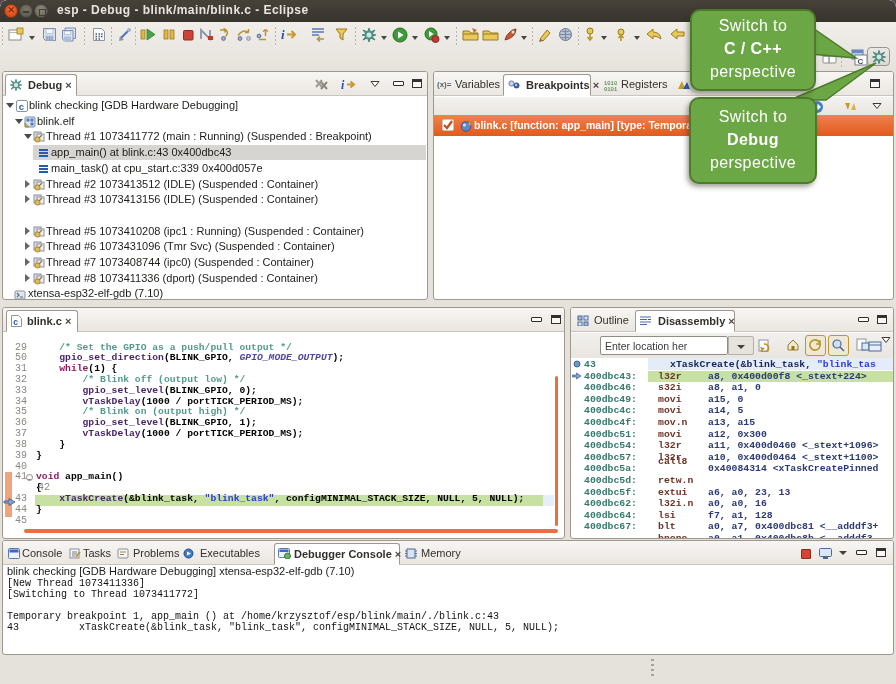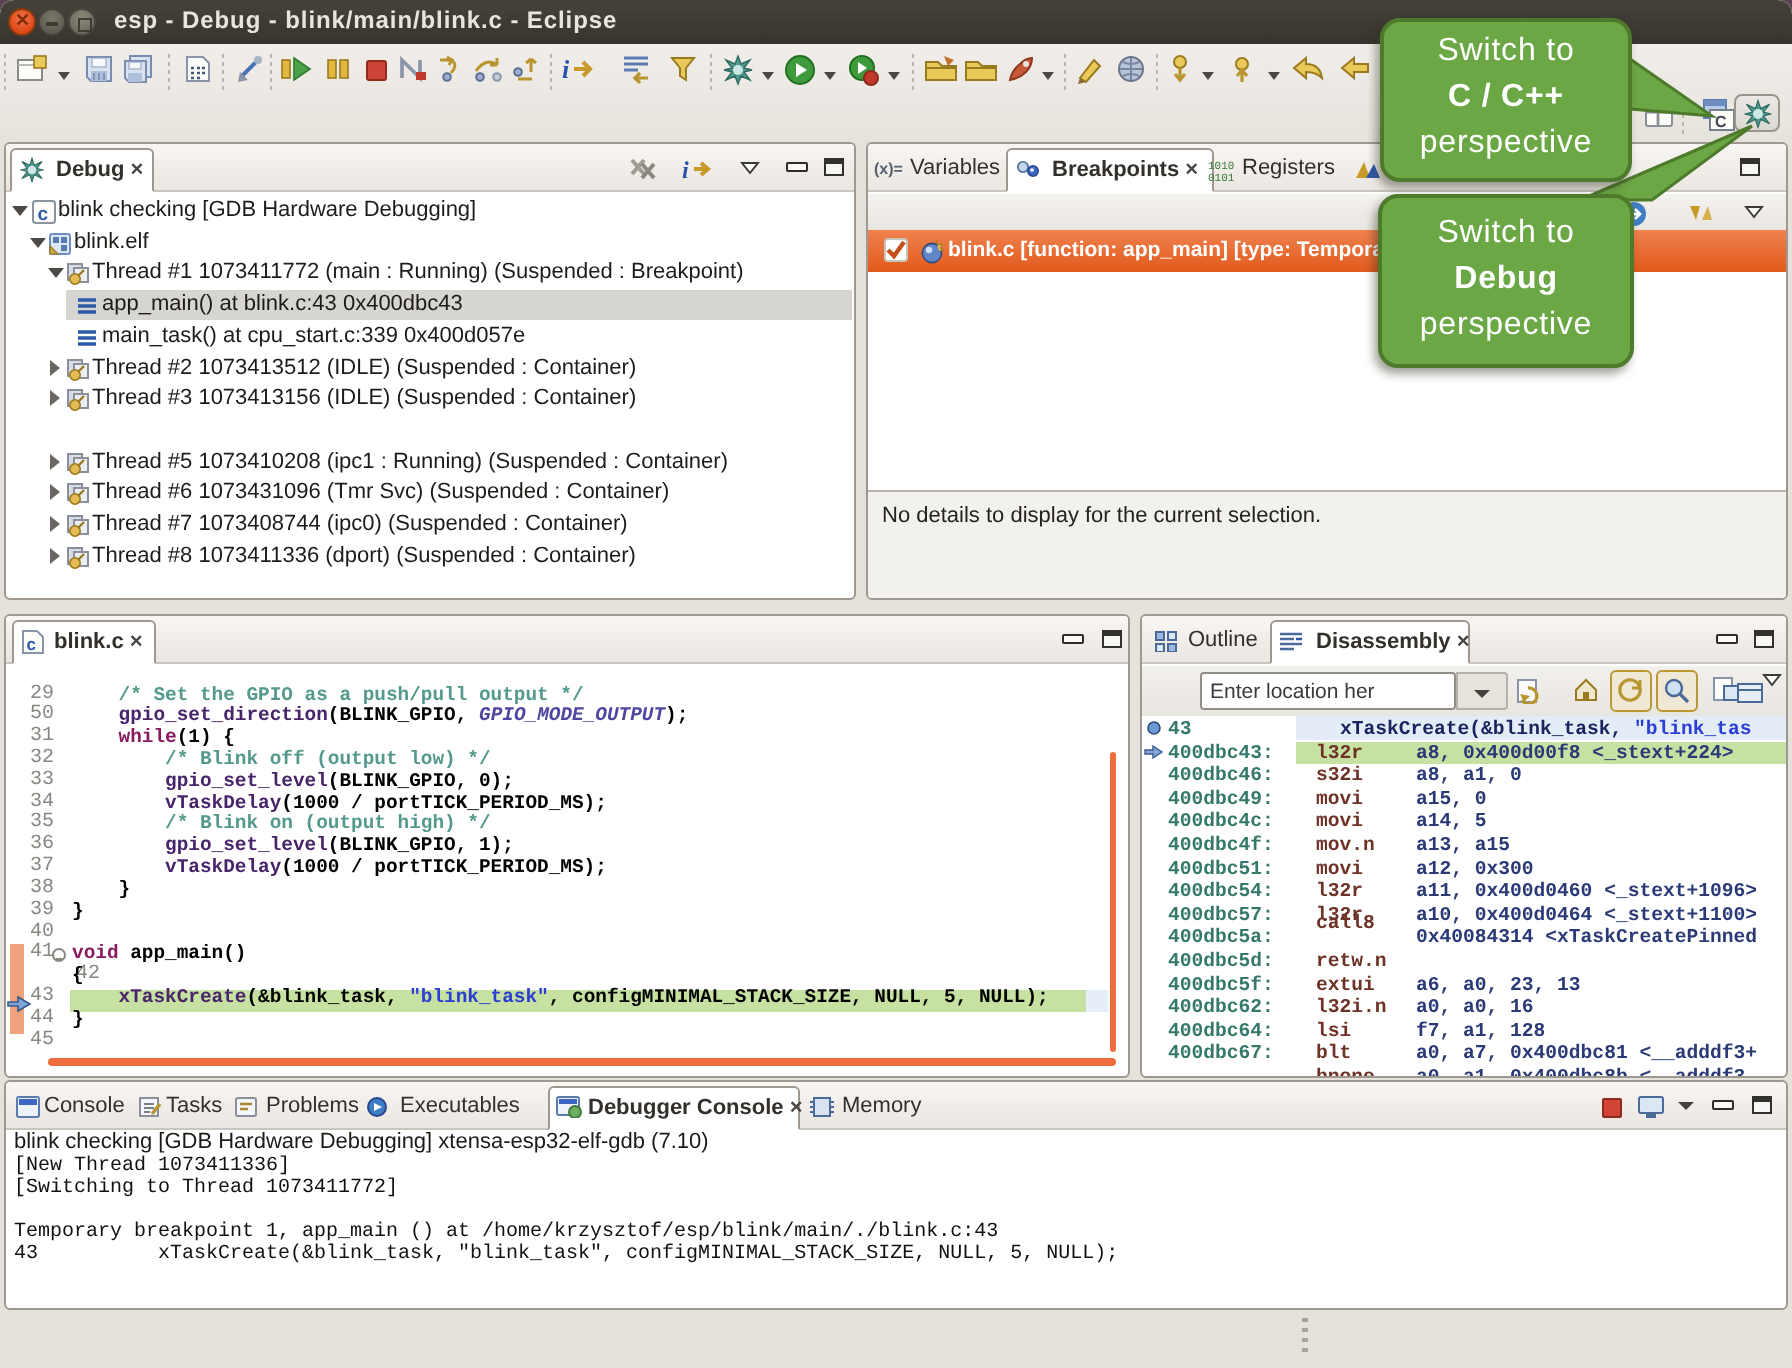--- a/index.html
+++ b/index.html
@@ -352,28 +352,36 @@
       <div class="trow" style="top:175.7px;">
           <div class="arrow-c" style="left:22px;"></div>
         <svg class="icon" style="left:30px;top:2px;" width="13" height="12">
             <rect x="1" y="1" width="7" height="8" fill="#d8dce4" stroke="#8b8f99"></rect>
             <rect x="4" y="3" width="7" height="7" fill="#eceff4" stroke="#8b8f99"></rect>
             <circle cx="4.5" cy="8.5" r="2.6" fill="#e3bc55" stroke="#9a7a1e" stroke-width="0.8"></circle>
             <path d="M6 7 L9 4" stroke="#9a7a1e" stroke-width="1.2"></path>
           </svg>
         <span class="txt" style="left:43px;">Thread #8 1073411336 (dport) (Suspended : Container)</span>
         </div>
+      <div class="trow" style="top:191.4px;">
+        <svg class="icon" style="left:11px;top:2px;" width="12" height="12">
+            <rect x="1" y="3" width="10" height="8" rx="1" fill="#e4e6ea" stroke="#8b8f99"></rect>
+            <path d="M3 5 L5 7 L3 9" stroke="#4a6a9a" stroke-width="1.2" fill="none"></path>
+            <path d="M6 9 H9" stroke="#4a6a9a" stroke-width="1.2"></path>
+          </svg>
+        <span class="txt" style="left:25px;">xtensa-esp32-elf-gdb (7.10)</span>
+        </div>
     </div>
   </div>
 
   <div class="panel" id="breakpoints">
     <div class="tabstrip">
       <div class="tab" style="left:1px; width:66px; padding-left:20px;">Variables</div>
       <span style="position:absolute; left:3px; top:8px; font-size:8px; font-weight:bold; color:#55606e;">(x)=</span>
-      <div class="tab active" style="left:69px; width:104px;">Breakpoints <span class="xclose">×</span></div>
+      <div class="tab active" style="left:69px; width:88px;">Breakpoints <span class="xclose">×</span></div>
       <svg class="icon" style="left:74px;top:8px;" width="14" height="10">
           <circle cx="3.5" cy="3.5" r="2.6" fill="#c6d4ea" stroke="#4a6a9a" stroke-width="0.8"></circle>
           <circle cx="8.5" cy="5.5" r="2.6" fill="#3b66c4" stroke="#27488f" stroke-width="0.8"></circle>
           <circle cx="8" cy="5" r="0.9" fill="#fff"></circle>
         </svg>
       <div class="tab" style="left:167px; width:72px; padding-left:20px;">Registers</div>
       <svg class="icon" style="left:170px;top:7px;" width="14" height="12">
           <text x="0" y="5.5" font-size="5.5" font-family="Liberation Mono" fill="#3a7a3a">1010</text>
           <text x="0" y="11.5" font-size="5.5" font-family="Liberation Mono" fill="#3a7a3a">0101</text>
         </svg>
@@ -401,23 +409,20 @@
         <svg width="12" height="12" style="position:absolute;left:-1px;top:-1px;">
             <path d="M2 6 L5 9 L10 2" stroke="#c44f1c" stroke-width="2.2" fill="none"></path>
           </svg>
       </div>
       <svg class="icon" style="left:26px;top:4px;" width="13" height="13">
           <circle cx="6" cy="7.5" r="4.8" fill="#5f87c7" stroke="#2c4a7d" stroke-width="0.8"></circle>
           <circle cx="4.5" cy="6" r="1.6" fill="#cfdef2"></circle>
           <path d="M8 1 L9 3.5 L11.5 3 L10 5 L12 6 L9.5 6.5" fill="#e3bc55" stroke="#9a7a1e" stroke-width="0.5"></path>
         </svg>
       <span style="position:absolute; left:40px; top:3.5px; white-space:nowrap;">blink.c [function: app_main] [type: Temporary]</span>
-    </div>
-    <div style="position:absolute; left:0; top:173px; right:0; bottom:0; background:#f3f1ee; border-top:1px solid #b9b4ad;">
-      <div style="position:absolute; left:7px; top:6px; font-size:11px; color:#242220;">No details to display for the current selection.</div>
     </div>
   </div>
 
   <div class="panel" id="editor">
     <div class="tabstrip">
       <div class="tab active" style="left:3px; width:72px; padding-left:20px;">blink.c <span class="xclose">×</span></div>
       <svg class="icon" style="left:8px;top:7px;" width="11" height="12">
           <path d="M0.5 0.5 H7.5 L10.5 3.5 V11.5 H0.5 Z" fill="#fdfdfa" stroke="#8a94a8"></path>
           <text x="2.2" y="9.8" font-size="8.5" font-weight="bold" fill="#2d5aa8" font-family="Liberation Sans">c</text>
         </svg>

